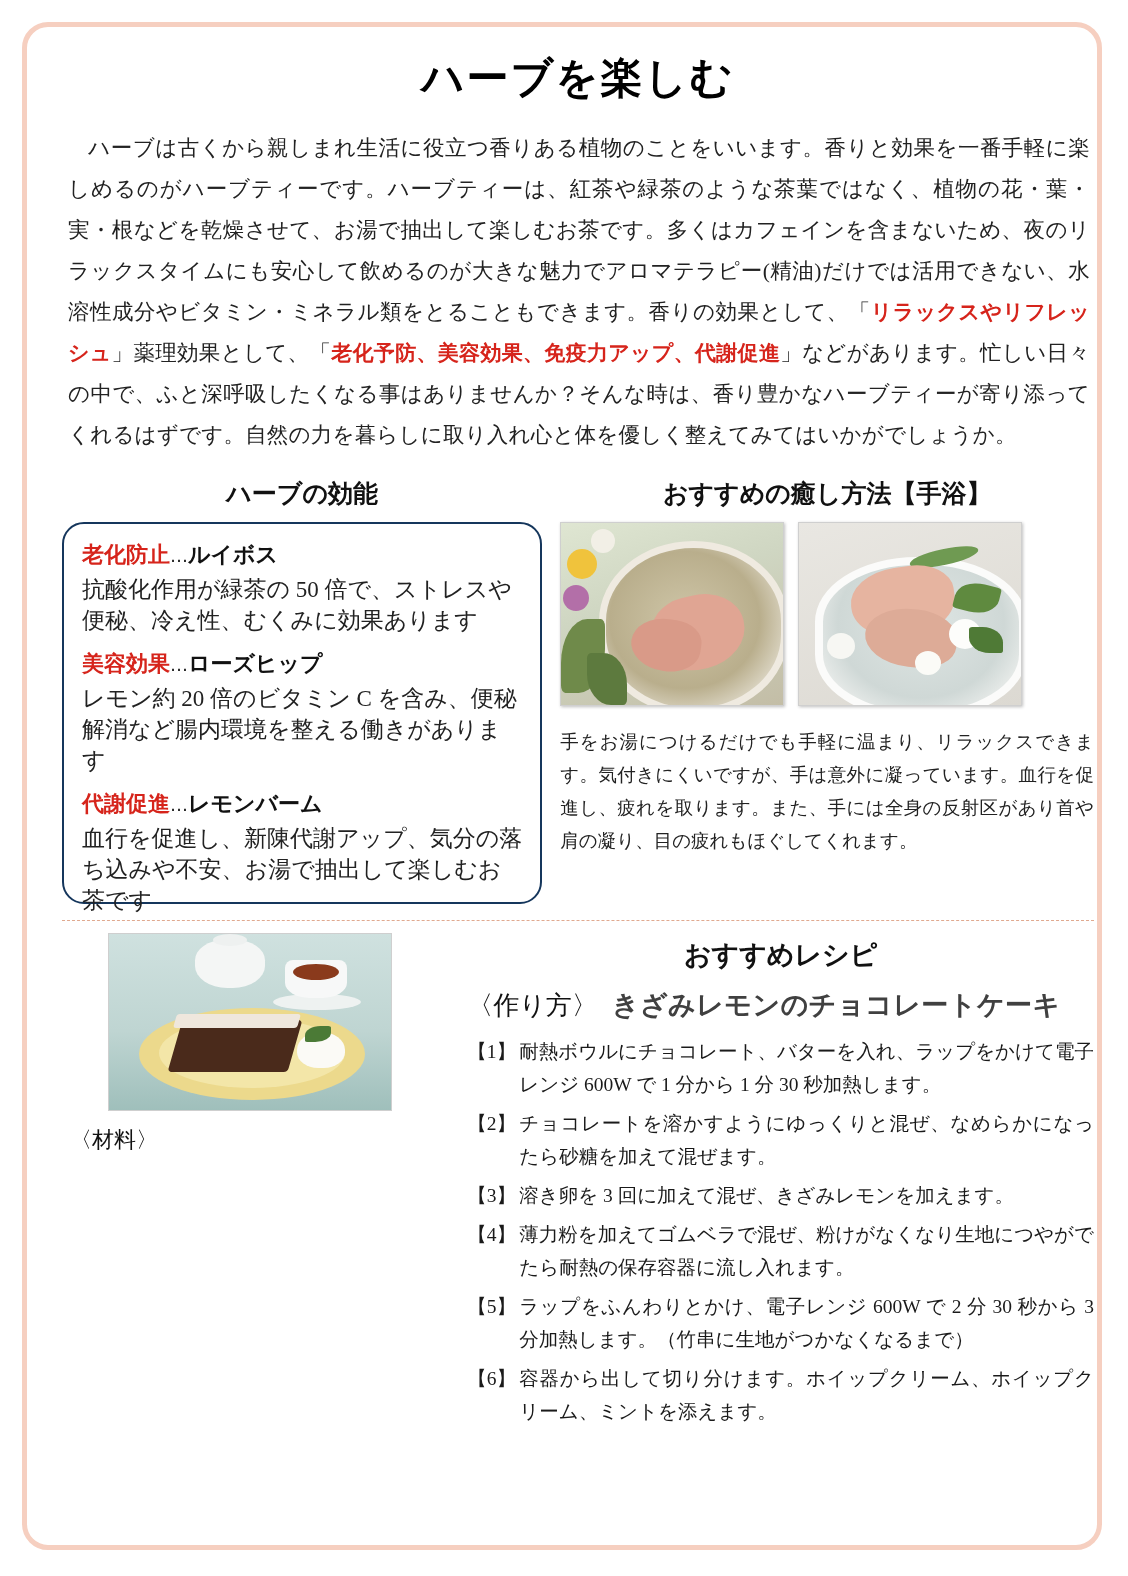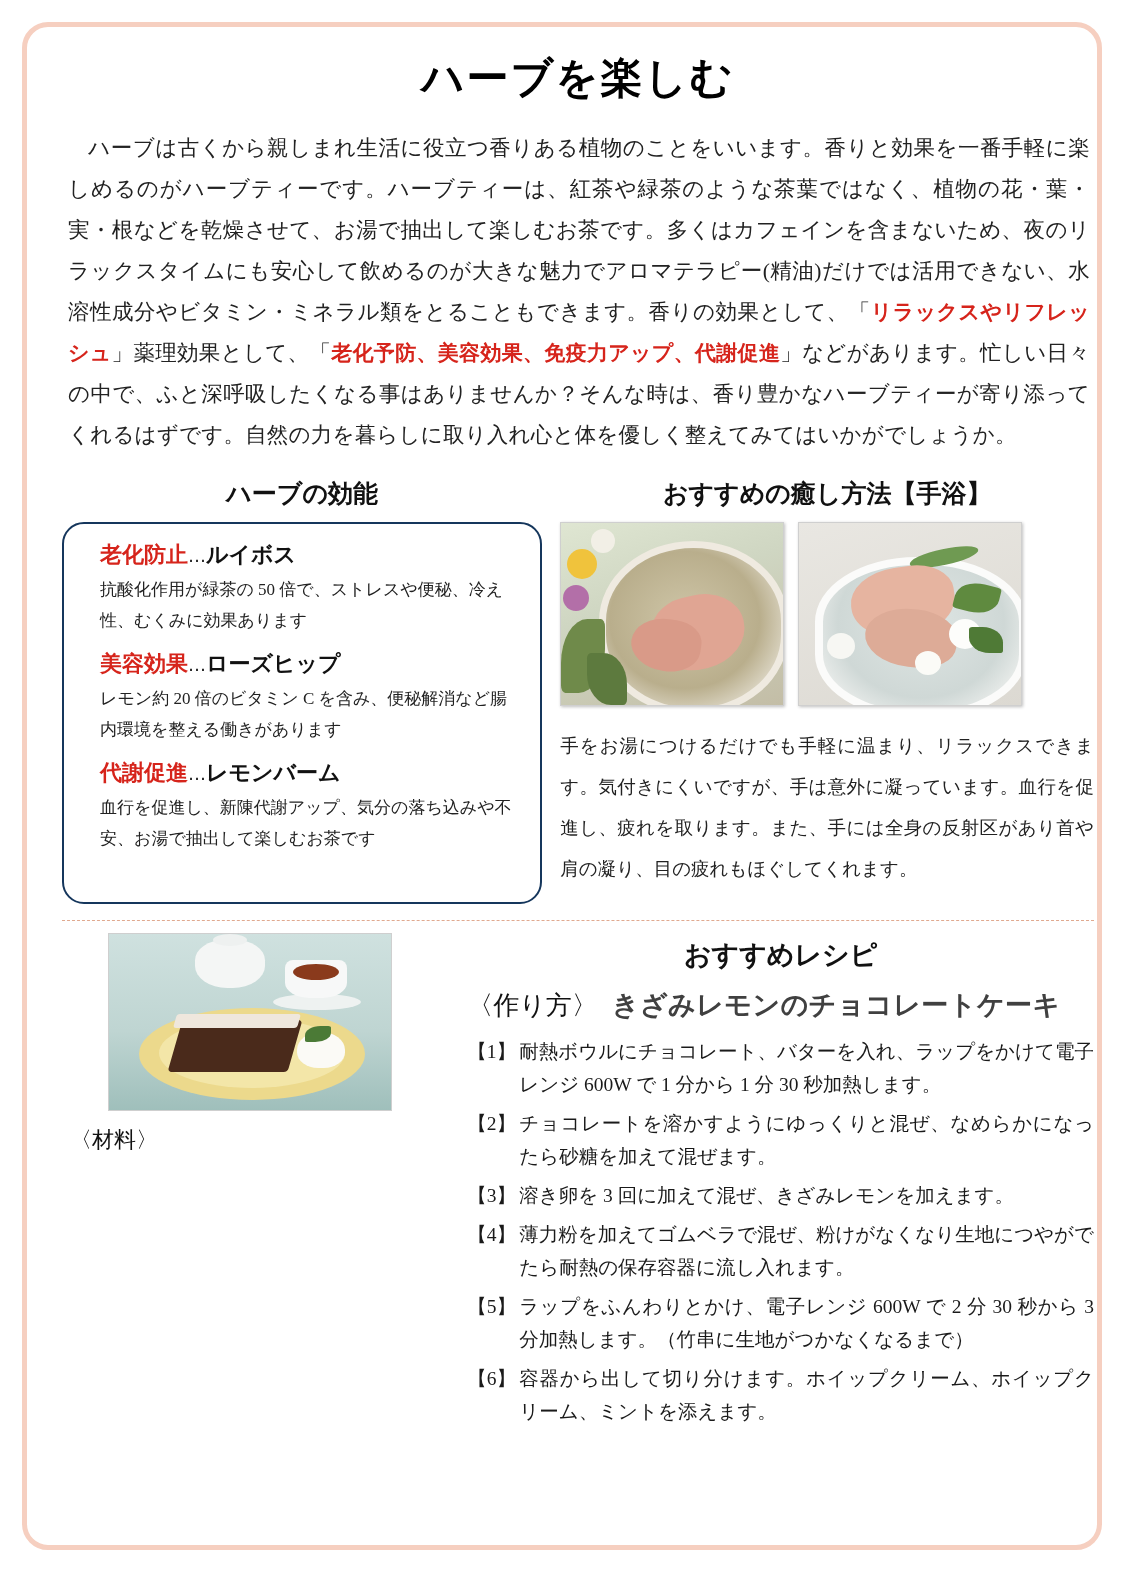--- a/index.html
+++ b/index.html
@@ -76,37 +76,37 @@
     font-family: "DejaVu Sans", "Liberation Sans", sans-serif;
     font-weight: bold;
     font-size: 25px;
     color: #111;
     margin-bottom: 12px;
   }
 
   .effect-box {
     border: 2.5px solid #15365c;
     border-radius: 22px;
-    padding: 16px 18px 16px 36px;
+    padding: 16px 18px 16px 18px;
     box-sizing: border-box;
     height: 382px;
   }
   .eff-item { margin-bottom: 13px; }
   .eff-item:last-child { margin-bottom: 0; }
   .eff-title {
     font-family: "DejaVu Sans", "Liberation Sans", sans-serif;
     font-size: 22px;
     font-weight: bold;
     margin-bottom: 4px;
   }
   .eff-title .red { color: #d6241b; }
   .eff-title .dots { color: #222; font-weight: normal; font-size: 18px; }
   .eff-title .name { color: #111; }
   .eff-desc {
-    font-size: 17px;
+    font-size: 23px;
     line-height: 31px;
     color: #222;
   }
 
   
   .photo-row {
     display: flex;
     gap: 14px;
     justify-content: flex-start;
   }
@@ -162,21 +162,21 @@
   .ph2 .wfl1 { position:absolute; left:150px; top:96px; width:32px; height:30px; border-radius:50%; background:#fdfdfb; }
   .ph2 .wfl2 { position:absolute; left:28px; top:110px; width:28px; height:26px; border-radius:50%; background:#f7f7f3; }
   .ph2 .wfl3 { position:absolute; left:116px; top:128px; width:26px; height:24px; border-radius:50%; background:#fbfbf7; }
   .ph2 .grn1 { position:absolute; left:156px; top:60px; width:44px; height:30px; background:#5f8a3f; border-radius:60% 10% 60% 10%; transform:rotate(14deg);}
   .ph2 .grn2 { position:absolute; left:170px; top:104px; width:34px; height:26px; background:#4f7a36; border-radius:10% 60% 10% 60%; }
   .ph2 .grn3 { position:absolute; left:110px; top:26px; width:70px; height:16px; background:#6f9a52; border-radius:50%; transform:rotate(-12deg);}
 
   .photo-caption {
     margin-top: 20px;
     font-size: 18.5px;
-    line-height: 41px;
+    line-height: 33px;
     text-align: justify;
     color: #222;
   }
 
   
   .divider {
     border: 0;
     border-top: 1.6px dashed #e0a98f;
     margin: 16px 0 12px 0;
   }

